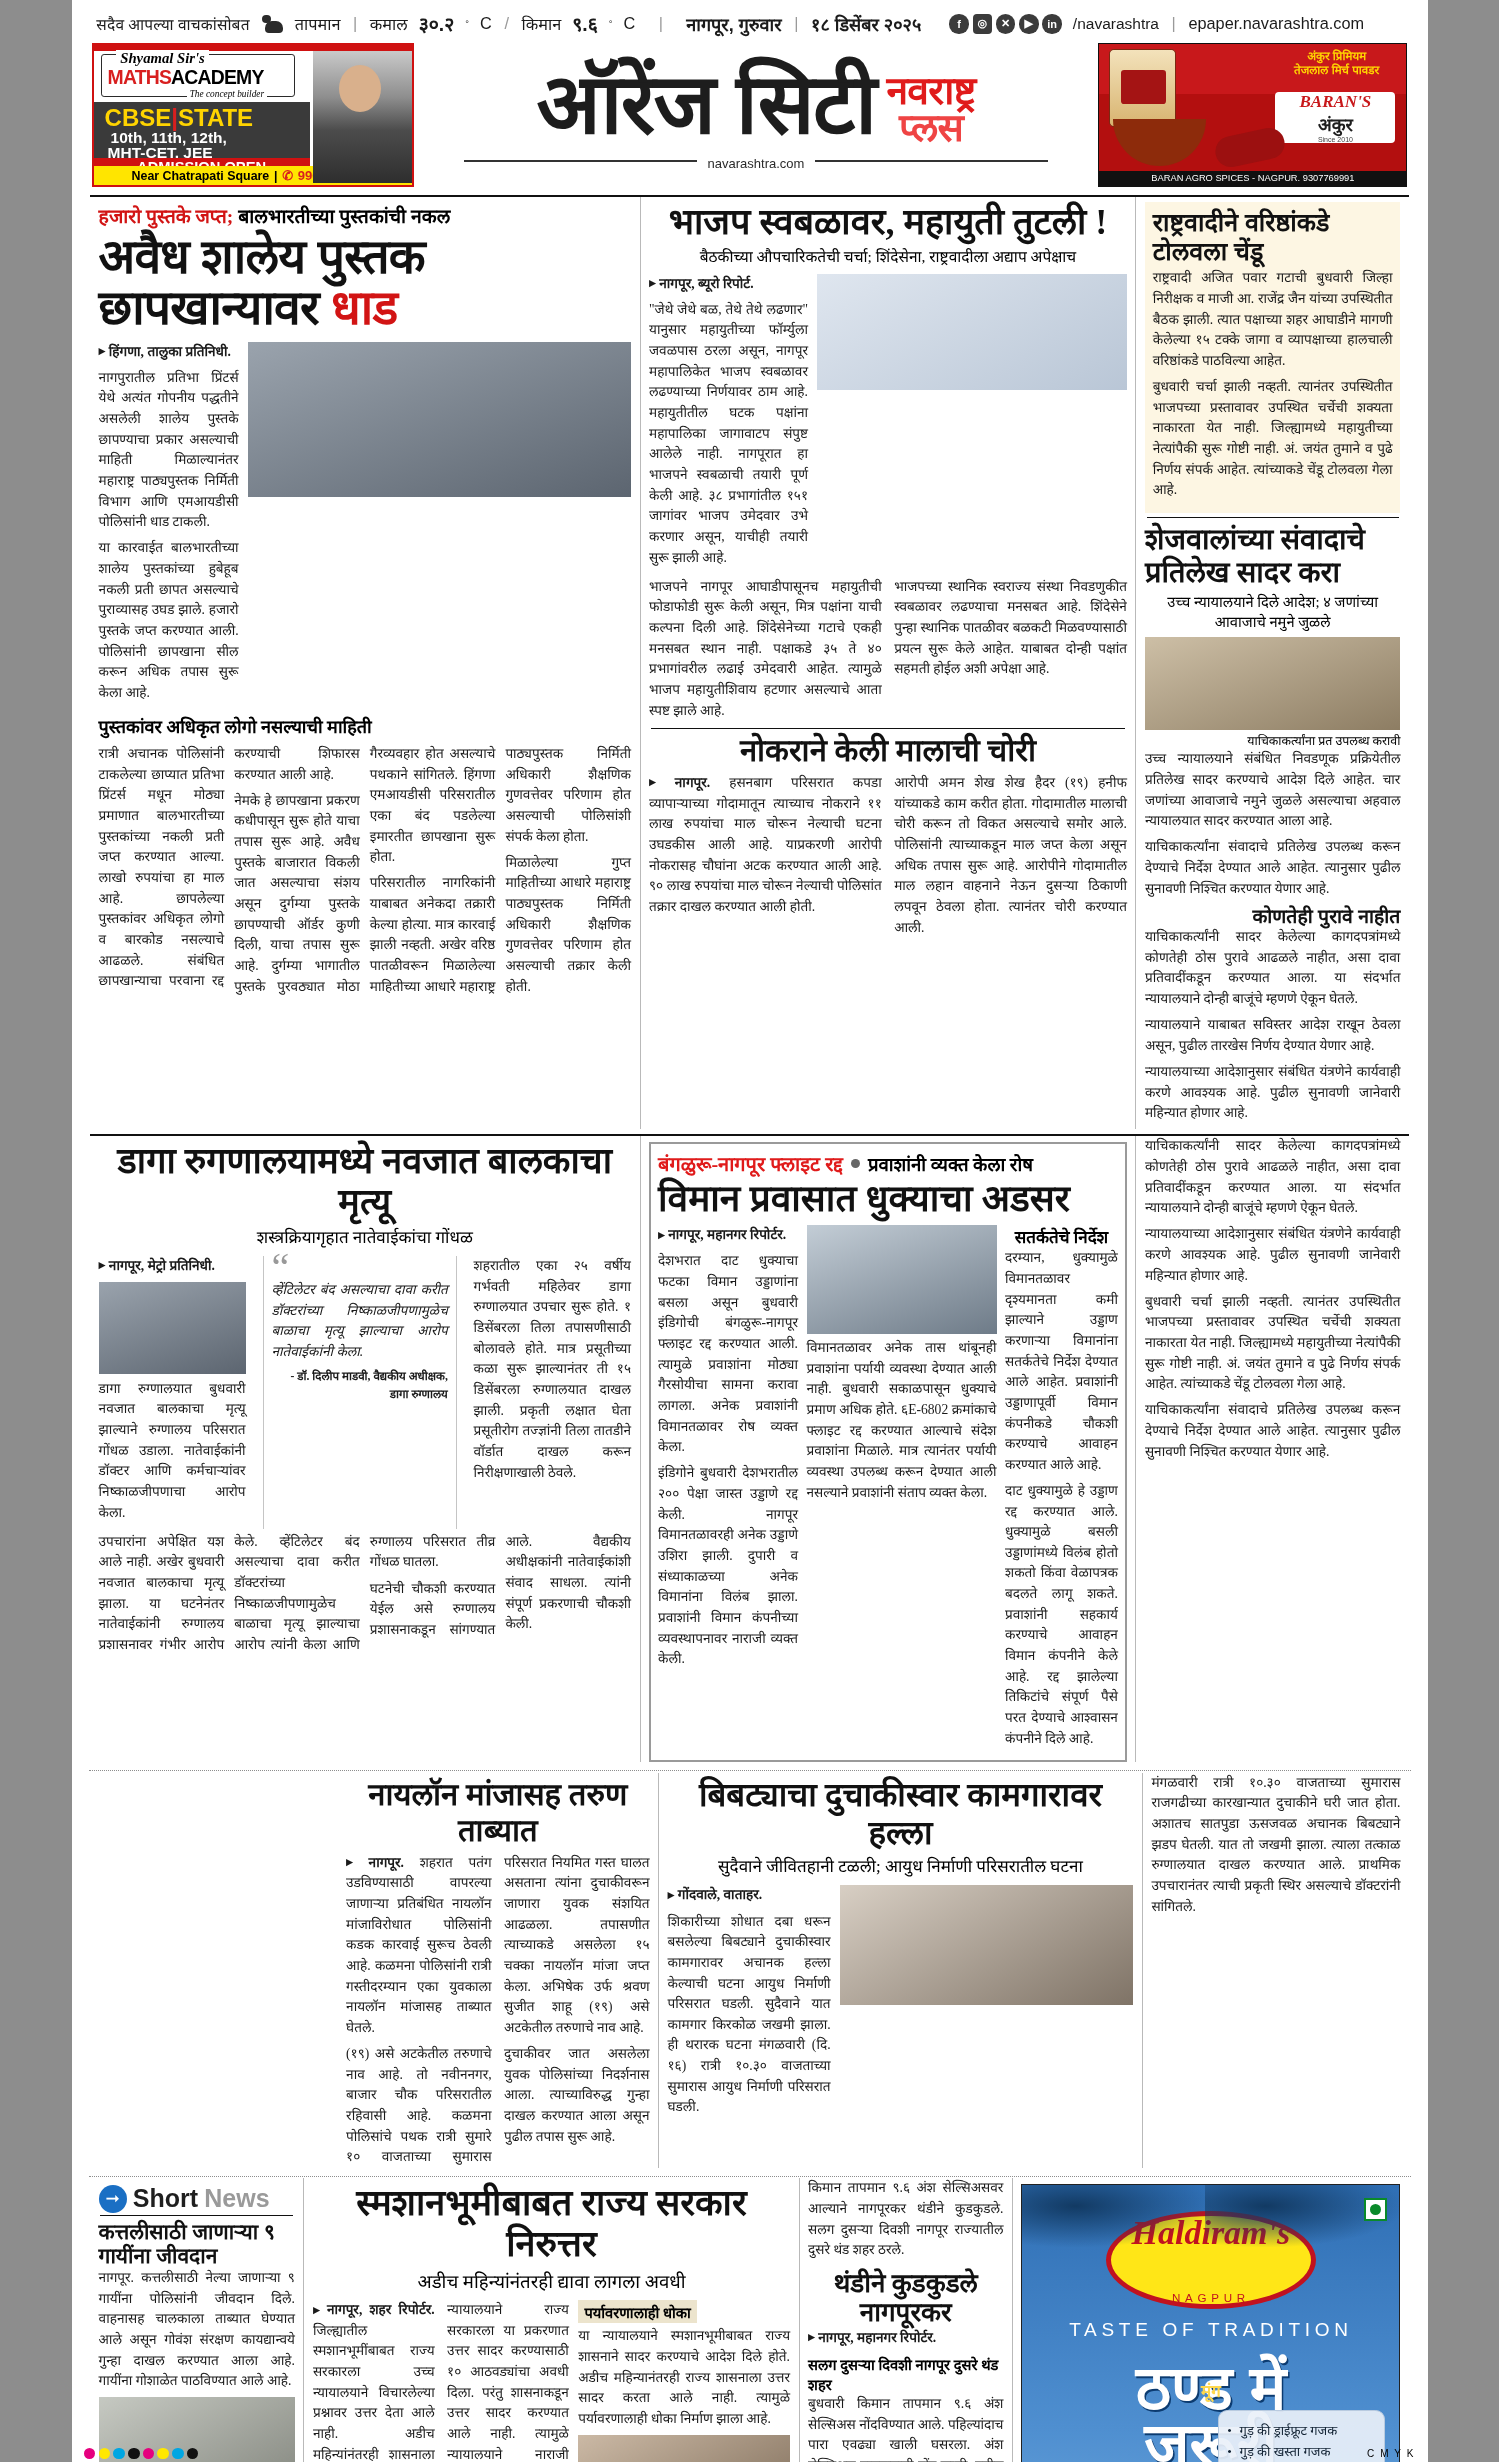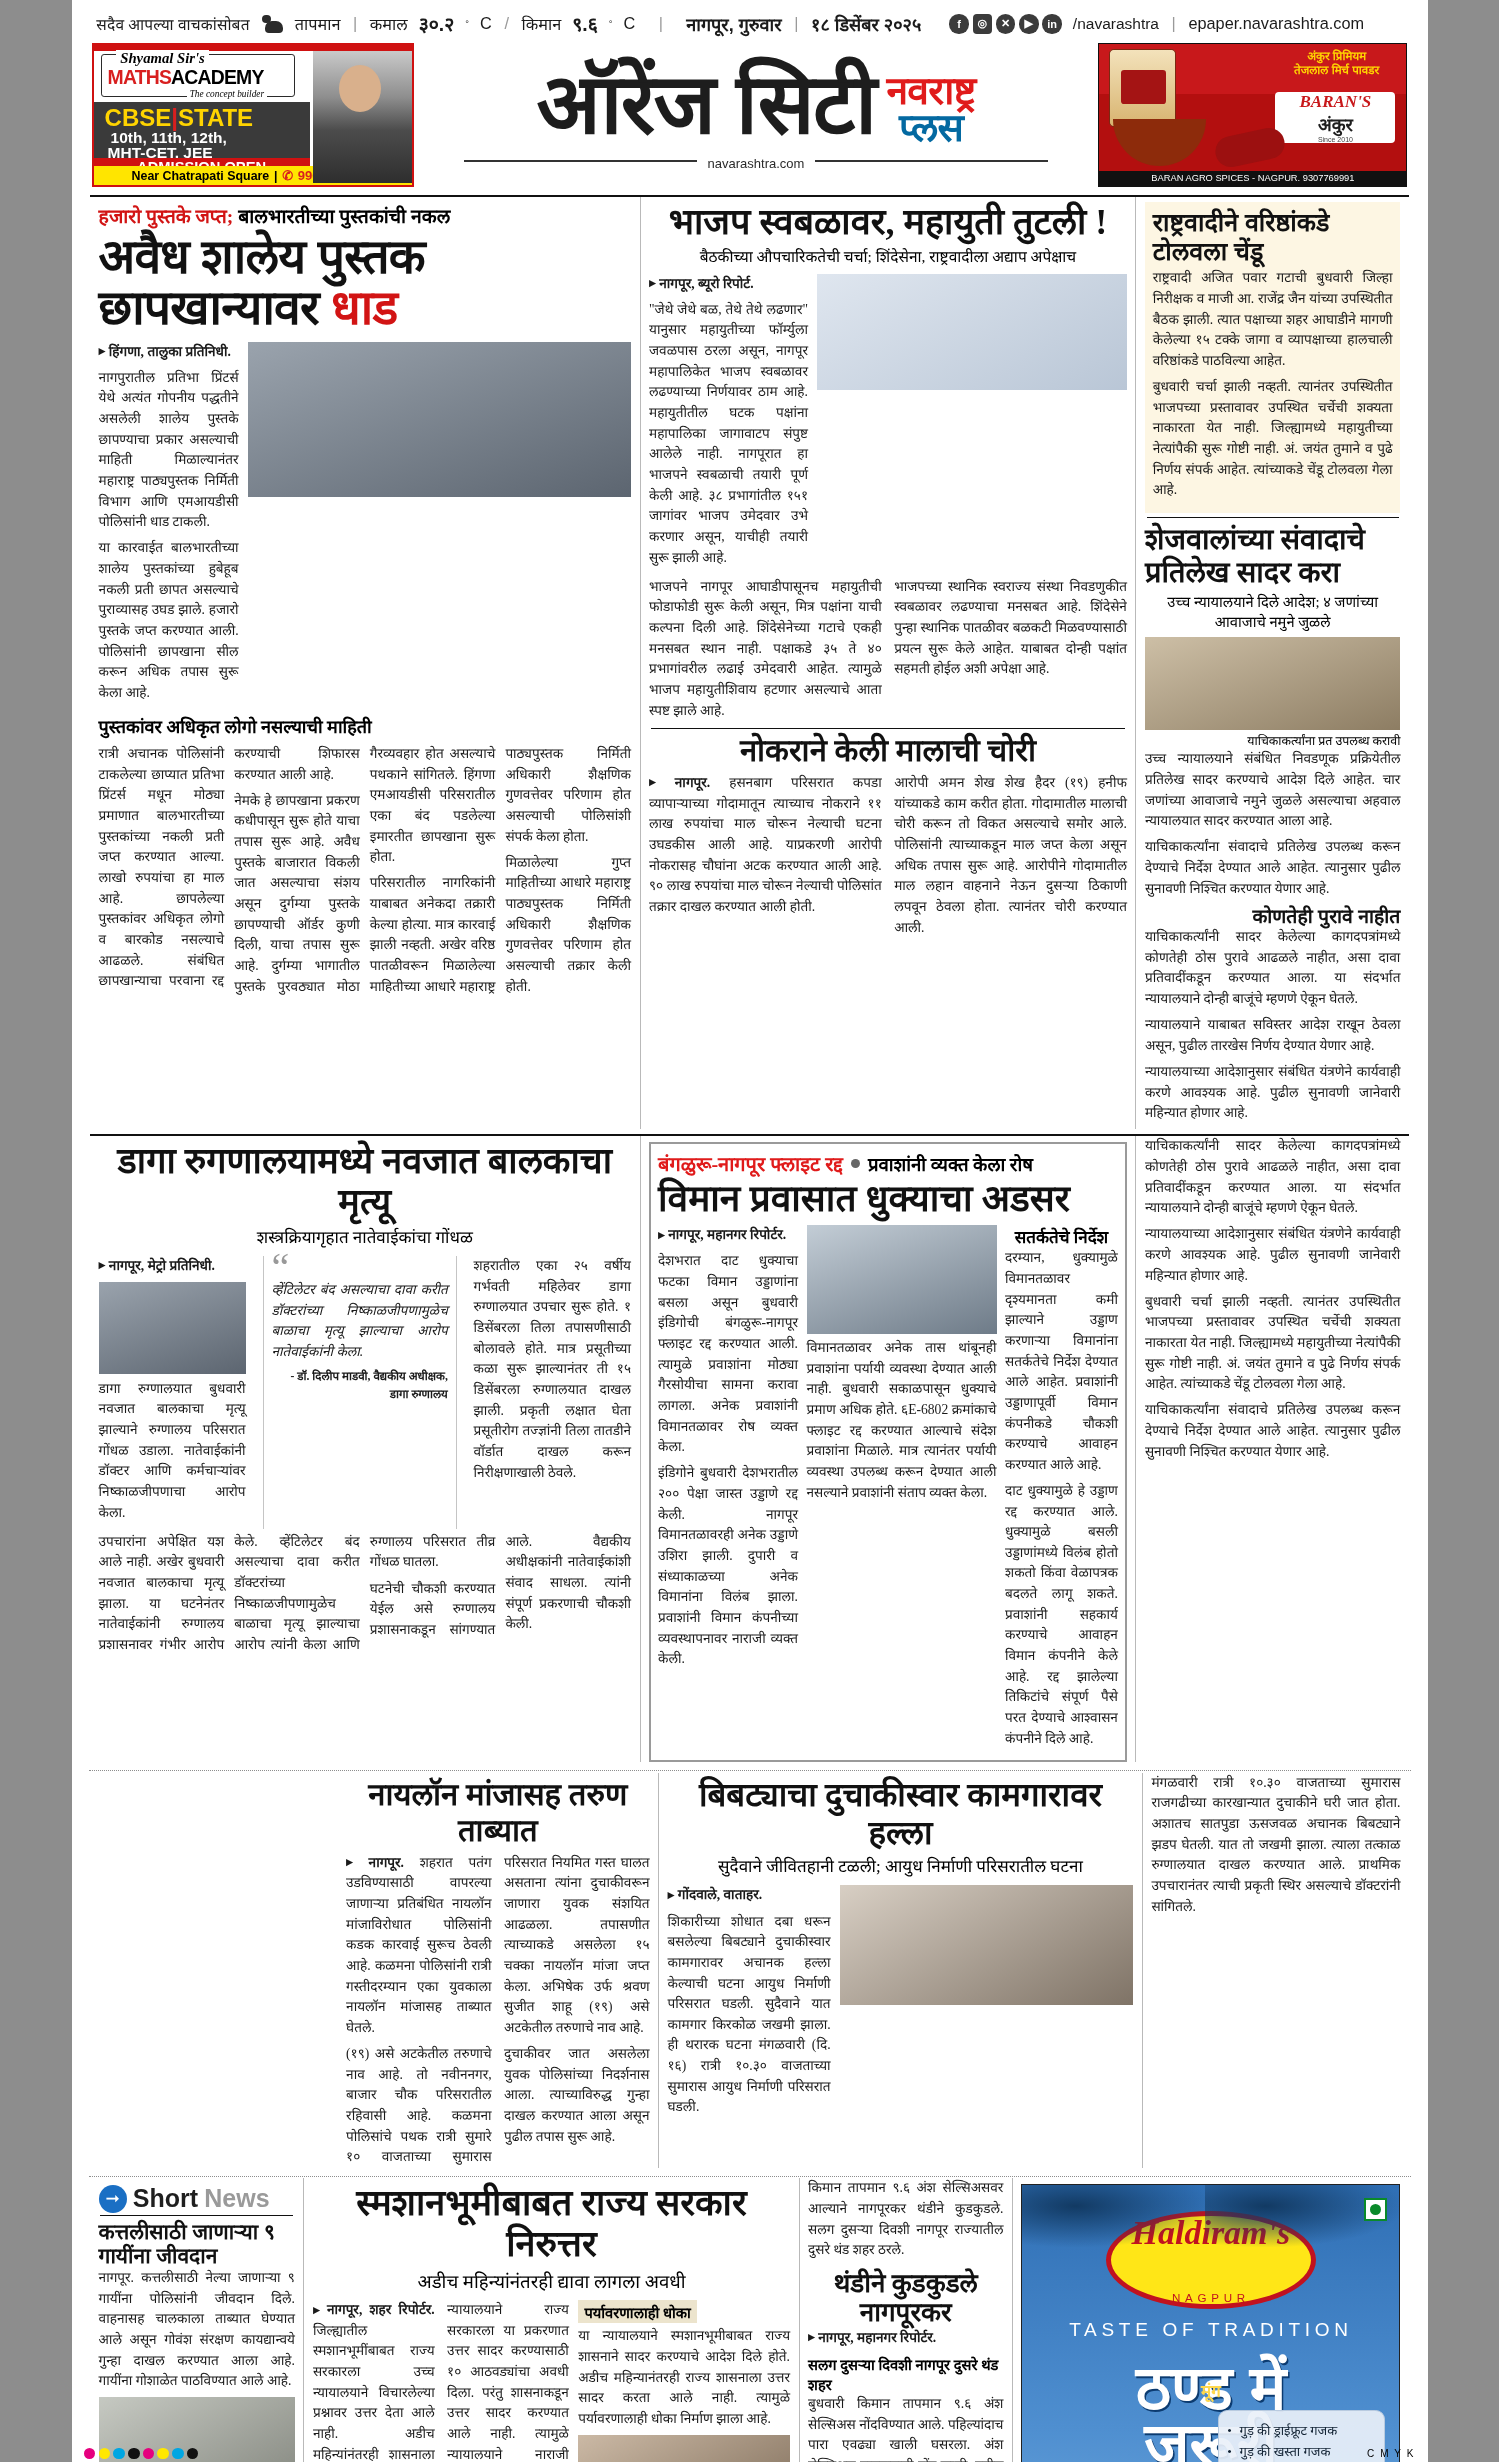--- a/index.html
+++ b/index.html
@@ -78,21 +78,21 @@
     flex:1; display:flex; flex-direction:column; align-items:center; justify-content:center;
     position:relative;
   }
   .mast-row{ display:flex; align-items:flex-end; gap:11px;}
   .mast-main{
     font-family:"Liberation Sans",sans-serif; font-weight:700;
     font-size:84px; line-height:1; color:#1d1d1d; letter-spacing:-1.6px;
   }
   .mast-plus{ display:flex;flex-direction:column;align-items:center;line-height:.95;}
   .mast-nav{ font-family:"Liberation Sans",sans-serif;font-weight:700;font-size:39px;color:#e01b1b;letter-spacing:-0.8px;}
-  .mast-pl{ font-family:Liberation Sans, sans-serif;font-weight:700;font-size:39px;color:#0369a1;letter-spacing:-0.8px;}
+  .mast-pl{ font-family:Liberation Sans, sans-serif;font-weight:700;font-size:39px;color:#ef4444;letter-spacing:-0.8px;}
   .mast-url{ margin-top:6.2px; font-family:"Liberation Sans",sans-serif;font-size:13px;color:#2b2b2b;}
   .mast-rule{ width:233px;height:2.3px;background:#333;margin-top:2.3px;}
 
   .ad-right{
     width:309px;height:144px;border:1.6px solid #111; background:#b30f0f; position:relative; overflow:hidden;
     font-family:"Liberation Sans",sans-serif;
   }
   .ad-right .top{position:absolute;top:0;left:0;right:0;height:50px;background:#c8181b;}
   .ad-right .yl{position:absolute;top:4.7px;right:7.8px;width:124px;text-align:center;color:#ffd400;font-size:11.6px;font-weight:700;line-height:1.25;}
   .ad-right .packet{position:absolute;top:4.7px;left:9.3px;width:67px;height:78px;border-radius:4.7px;

